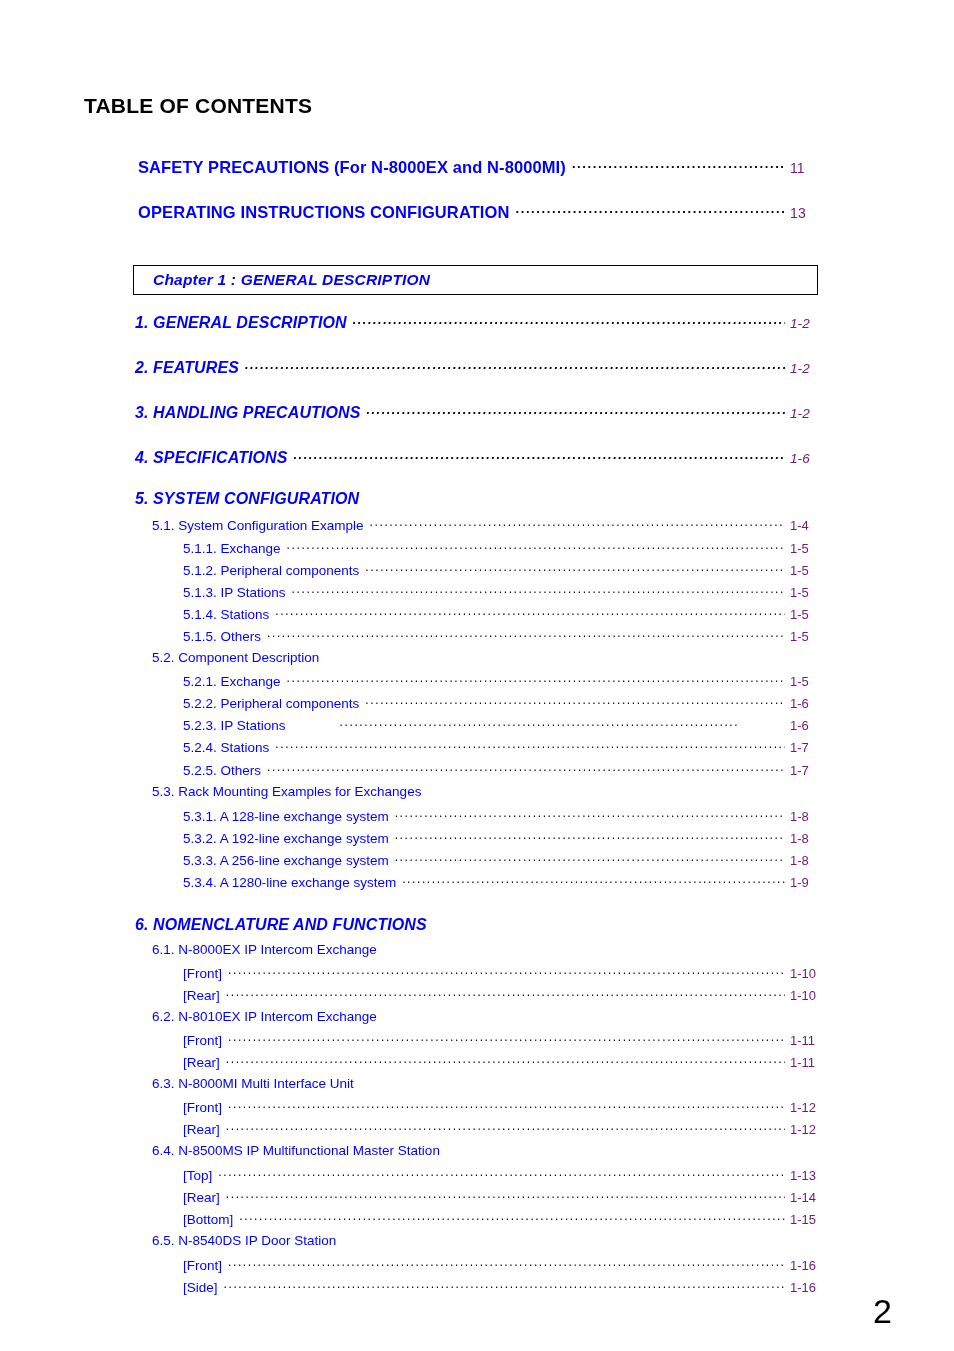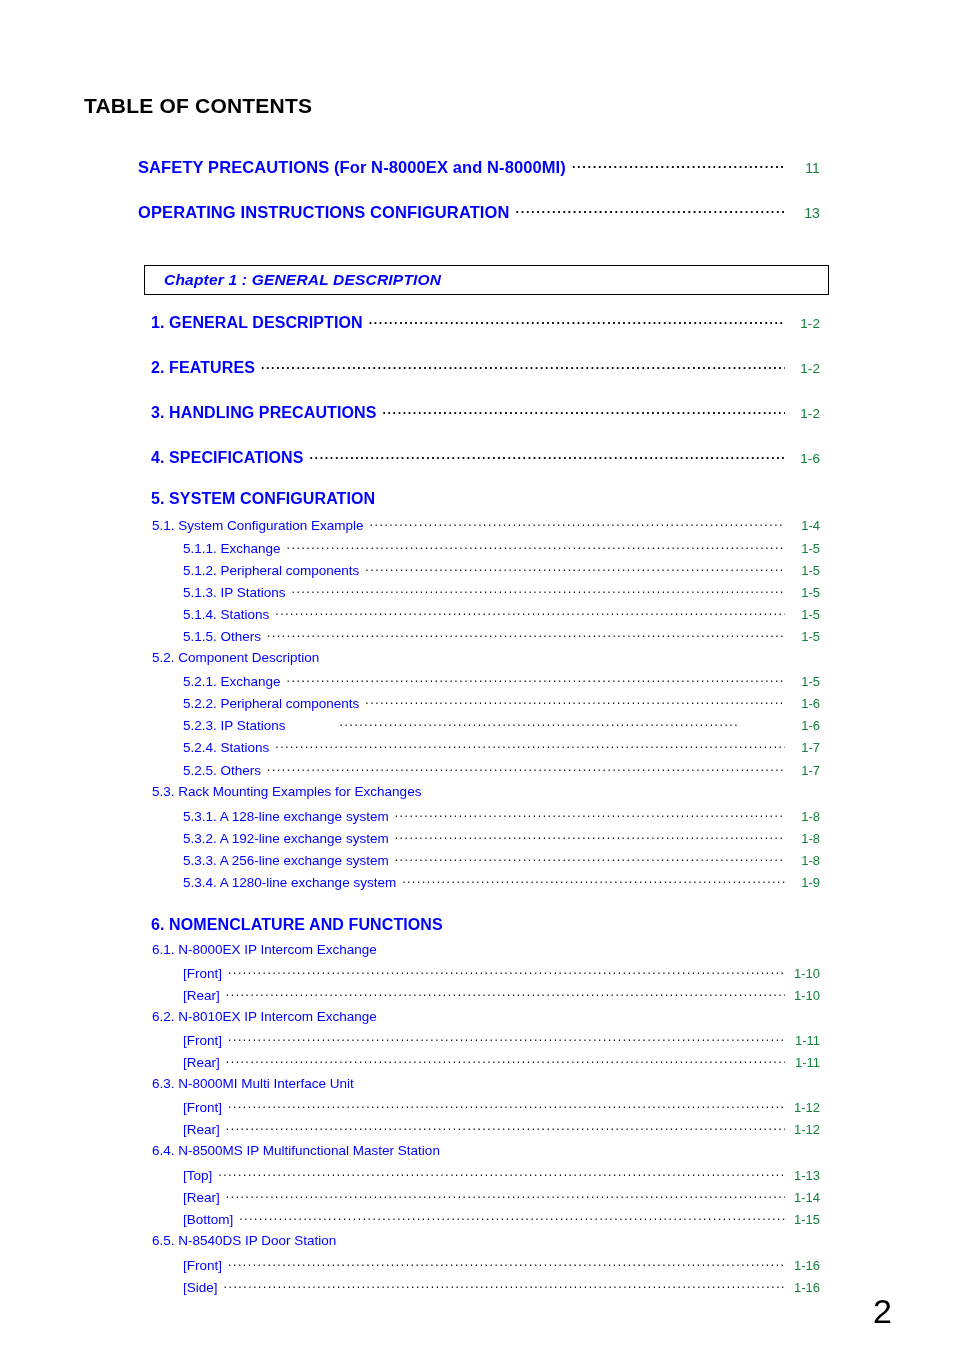--- a/index.html
+++ b/index.html
@@ -59,41 +59,42 @@
     color: #000000;
     letter-spacing: 1.6px;
     font-size: 12px;
     position: absolute;
     left: 0;
     bottom: 0.08em;
     white-space: nowrap;
   }
   .toc-page {
     flex: 0 0 auto;
-    color: #15803d;
-    text-align: right;
+    color: #701a75;
+    text-align: left;
     min-width: 30px;
   }
 
   
   .row-front {
     left: 138px;
     font-size: 16.5px;
     font-weight: bold;
     letter-spacing: 0.1px;
   }
   .row-front .toc-page { font-size: 14px; font-weight: normal; }
   .row-front .toc-leader::after { font-size: 13px; }
 
   
   .row-l1 {
-    left: 151px;
+    left: 135px;
     font-size: 16px;
     font-weight: bold;
     letter-spacing: 0.1px;
+    font-style: italic;
   }
   .row-l1 .toc-page { font-size: 13.5px; font-weight: normal; }
   .row-l1 .toc-leader::after { font-size: 12.5px; }
 
   
   .row-l2 {
     left: 152px;
     font-size: 13.5px;
     font-weight: normal;
   }
@@ -104,21 +105,21 @@
     left: 183px;
     font-size: 13.5px;
     font-weight: normal;
   }
   .row-l3 .toc-page { font-size: 13px; }
   .no-leader { right: auto; }
 
   
   .chapter-box {
     position: absolute;
-    left: 144px;
+    left: 133px;
     top: 245px;
     width: 685px;
     height: 30px;
     border: 1.4px solid #000000;
     box-sizing: border-box;
     display: flex;
     align-items: center;
   }
   .chapter-text {
     padding-left: 19px;

